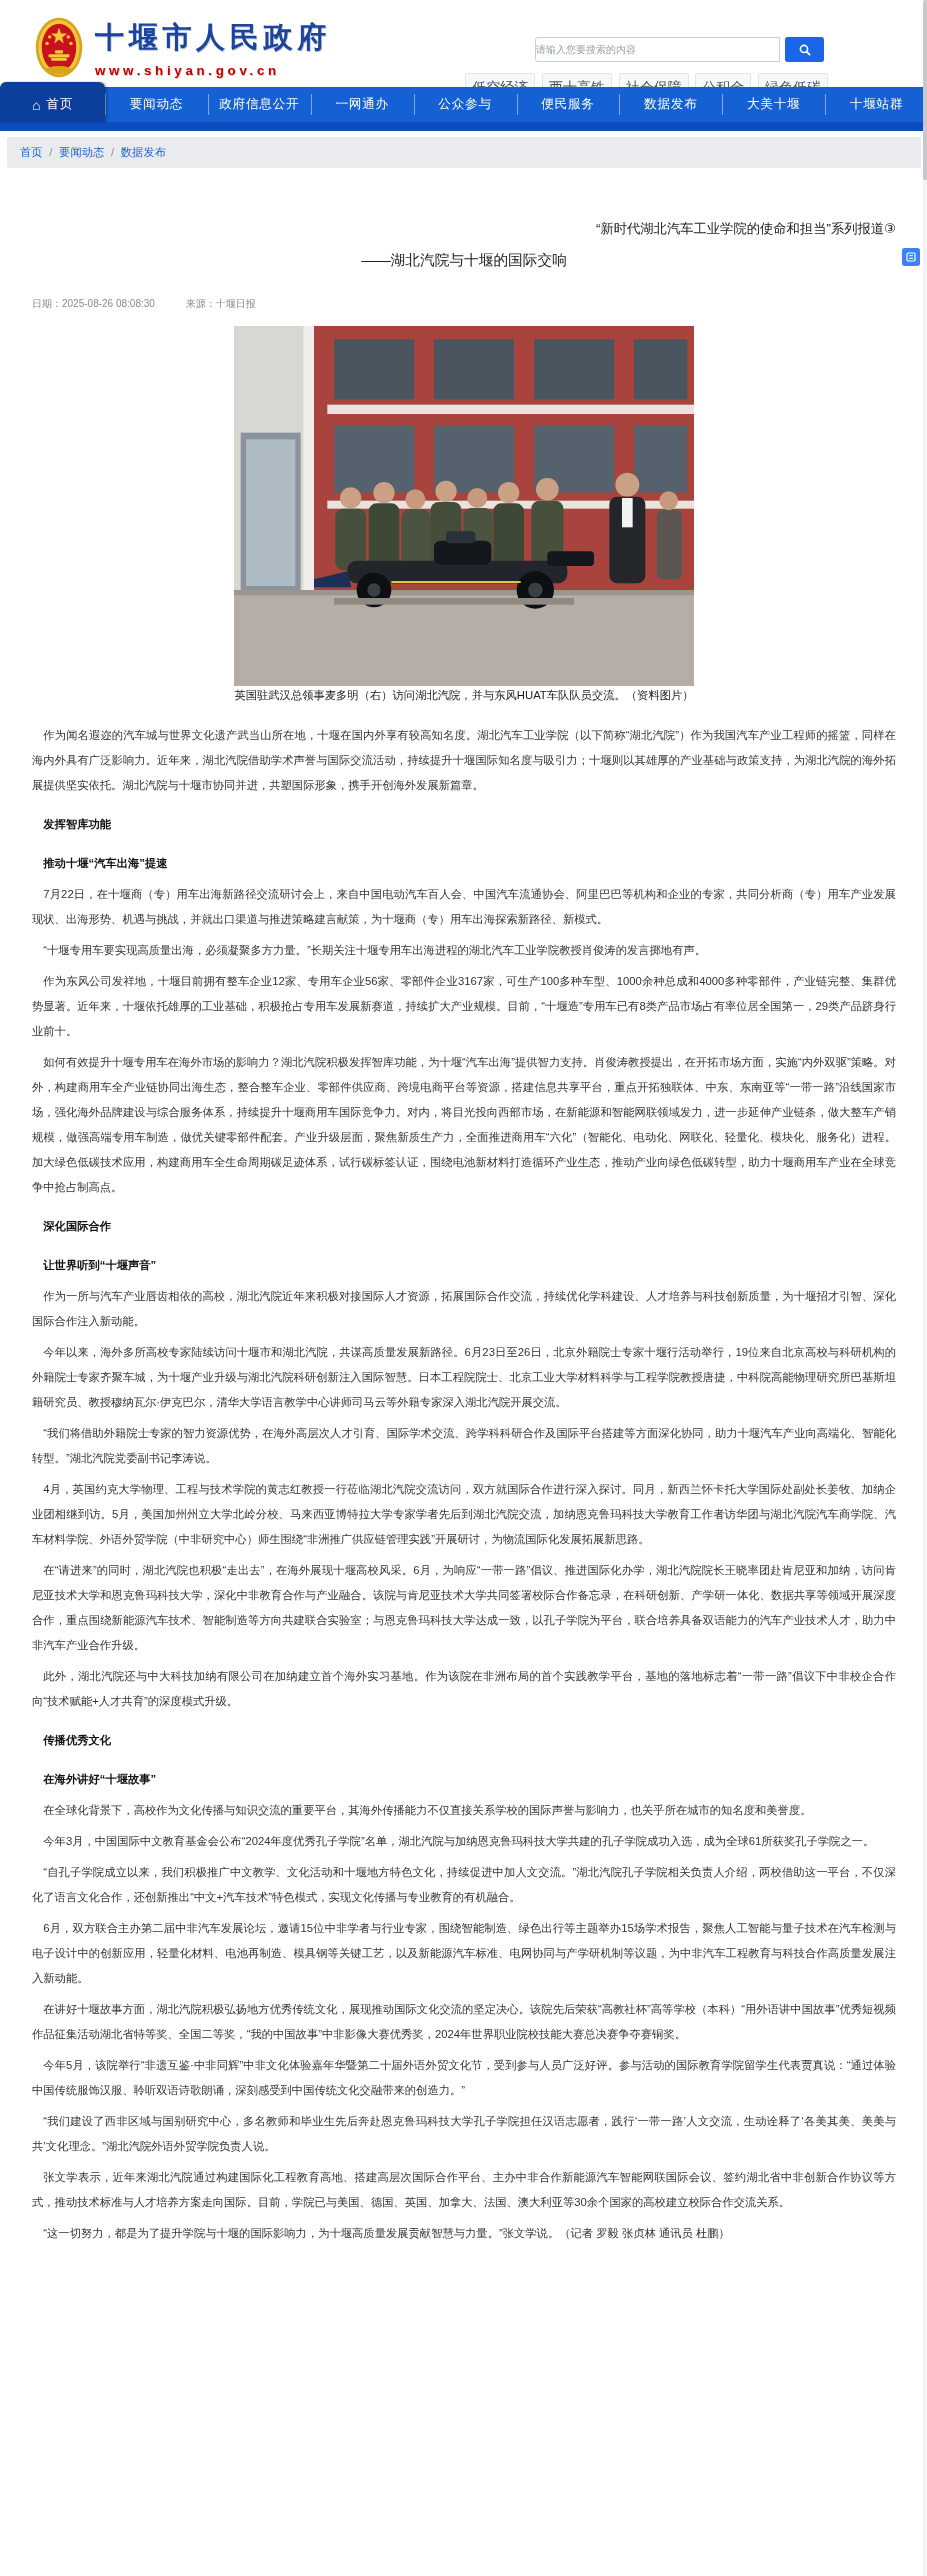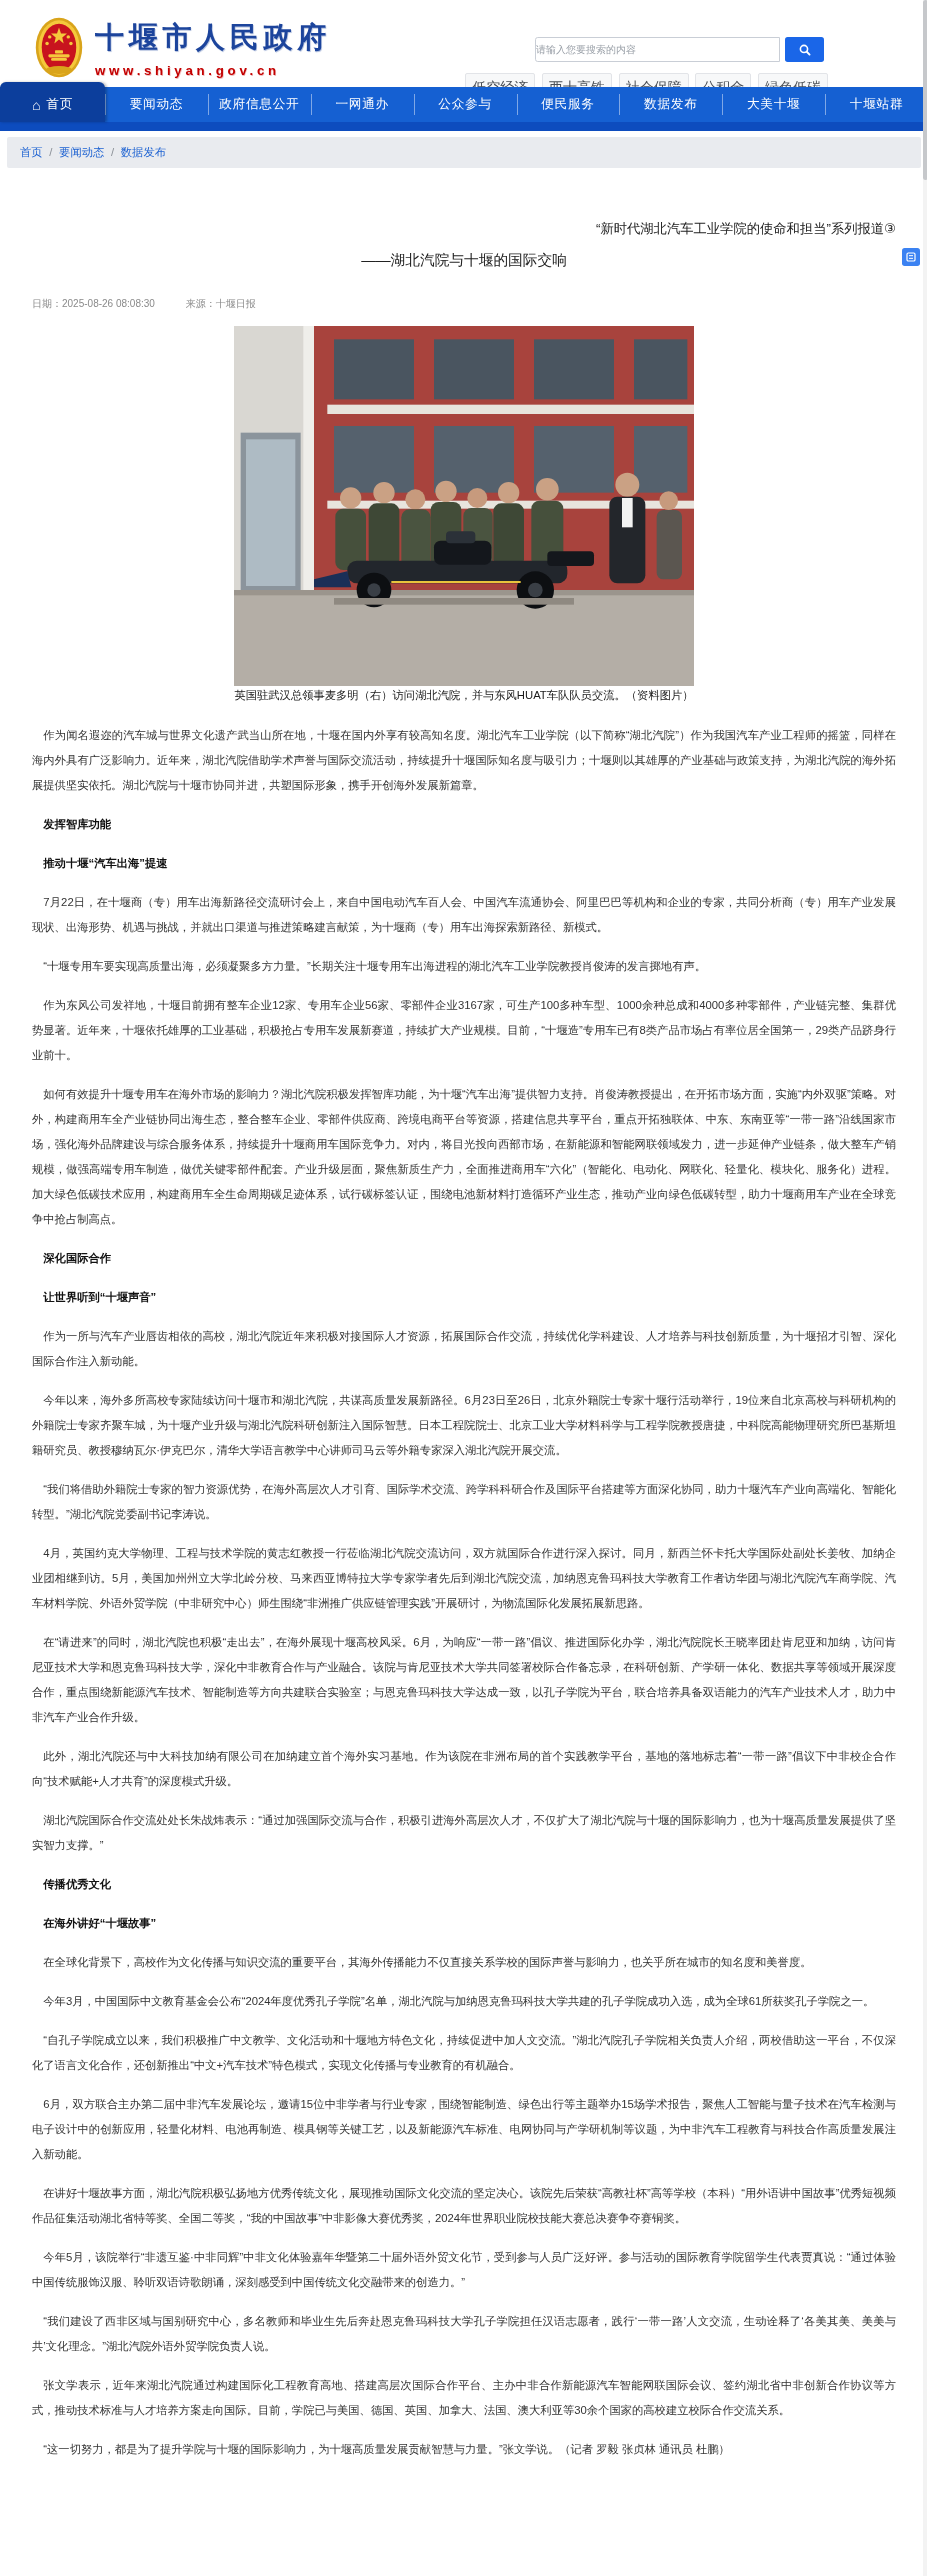--- a/index.html
+++ b/index.html
@@ -38,21 +38,21 @@
   
   .article { position:relative; padding:0 32px; }
   .kicker { margin-top:52px; text-align:right; font-size:13.3px; color:#222; }
   .art-title { margin-top:12px; text-align:center; font-size:23px; font-weight:bold; color:#111; letter-spacing:0.7px; }
   .art-sub { margin-top:13.3px; text-align:center; font-size:14.7px; color:#222; }
   .meta { margin-top:27px; font-size:10px; color:#8a8a8a; display:flex; gap:31px; padding-left:0; }
   .photo-wrap { margin:14.7px auto 0 auto; width:460px; }
   .photo { width:460px; height:360px; display:block; }
   .caption { margin-top:2px; text-align:center; font-size:11.3px; color:#1a1a1a; }
   .body-blocks { margin-top:20px; padding-bottom:27px; }
-  .para { font-size:11.3px; line-height:25px; color:#333; text-indent:1em; margin-top:14px; text-align:justify; }
+  .para { font-size:11.3px; line-height:25px; color:#333; text-indent:1em; margin-top:6px; text-align:justify; }
   .sec { font-size:11.3px; line-height:25px; color:#111; font-weight:bold; text-indent:1em; margin-top:14px; }
 
   
   .float-tool { position:absolute; right:8px; top:248px; width:18px; height:18px; background:#3b82f2; border-radius:2.7px; display:flex; align-items:center; justify-content:center; cursor:pointer; z-index:5; }
   .scrollbar { position:absolute; right:0; top:0; width:5.3px; height:100%; background:#f3f3f3; z-index:6; }
   .scroll-thumb { position:absolute; right:0; top:0; width:5.3px; height:180px; background:#c6c8cb; border-radius:2.7px; }
 </style>
 </head>
 <body>
 
@@ -227,21 +227,20 @@
         <p class="para">作为东风公司发祥地，十堰目前拥有整车企业12家、专用车企业56家、零部件企业3167家，可生产100多种车型、1000余种总成和4000多种零部件，产业链完整、集群优势显著。近年来，十堰依托雄厚的工业基础，积极抢占专用车发展新赛道，持续扩大产业规模。目前，“十堰造”专用车已有8类产品市场占有率位居全国第一，29类产品跻身行业前十。</p>
         <p class="para">如何有效提升十堰专用车在海外市场的影响力？湖北汽院积极发挥智库功能，为十堰“汽车出海”提供智力支持。肖俊涛教授提出，在开拓市场方面，实施“内外双驱”策略。对外，构建商用车全产业链协同出海生态，整合整车企业、零部件供应商、跨境电商平台等资源，搭建信息共享平台，重点开拓独联体、中东、东南亚等“一带一路”沿线国家市场，强化海外品牌建设与综合服务体系，持续提升十堰商用车国际竞争力。对内，将目光投向西部市场，在新能源和智能网联领域发力，进一步延伸产业链条，做大整车产销规模，做强高端专用车制造，做优关键零部件配套。产业升级层面，聚焦新质生产力，全面推进商用车“六化”（智能化、电动化、网联化、轻量化、模块化、服务化）进程。加大绿色低碳技术应用，构建商用车全生命周期碳足迹体系，试行碳标签认证，围绕电池新材料打造循环产业生态，推动产业向绿色低碳转型，助力十堰商用车产业在全球竞争中抢占制高点。</p>
         <h3 class="sec">深化国际合作</h3>
         <h3 class="sec">让世界听到“十堰声音”</h3>
         <p class="para">作为一所与汽车产业唇齿相依的高校，湖北汽院近年来积极对接国际人才资源，拓展国际合作交流，持续优化学科建设、人才培养与科技创新质量，为十堰招才引智、深化国际合作注入新动能。</p>
         <p class="para">今年以来，海外多所高校专家陆续访问十堰市和湖北汽院，共谋高质量发展新路径。6月23日至26日，北京外籍院士专家十堰行活动举行，19位来自北京高校与科研机构的外籍院士专家齐聚车城，为十堰产业升级与湖北汽院科研创新注入国际智慧。日本工程院院士、北京工业大学材料科学与工程学院教授唐捷，中科院高能物理研究所巴基斯坦籍研究员、教授穆纳瓦尔·伊克巴尔，清华大学语言教学中心讲师司马云等外籍专家深入湖北汽院开展交流。</p>
         <p class="para">“我们将借助外籍院士专家的智力资源优势，在海外高层次人才引育、国际学术交流、跨学科科研合作及国际平台搭建等方面深化协同，助力十堰汽车产业向高端化、智能化转型。”湖北汽院党委副书记李涛说。</p>
         <p class="para">4月，英国约克大学物理、工程与技术学院的黄志红教授一行莅临湖北汽院交流访问，双方就国际合作进行深入探讨。同月，新西兰怀卡托大学国际处副处长姜牧、加纳企业团相继到访。5月，美国加州州立大学北岭分校、马来西亚博特拉大学专家学者先后到湖北汽院交流，加纳恩克鲁玛科技大学教育工作者访华团与湖北汽院汽车商学院、汽车材料学院、外语外贸学院（中非研究中心）师生围绕“非洲推广供应链管理实践”开展研讨，为物流国际化发展拓展新思路。</p>
         <p class="para">在“请进来”的同时，湖北汽院也积极“走出去”，在海外展现十堰高校风采。6月，为响应“一带一路”倡议、推进国际化办学，湖北汽院院长王晓率团赴肯尼亚和加纳，访问肯尼亚技术大学和恩克鲁玛科技大学，深化中非教育合作与产业融合。该院与肯尼亚技术大学共同签署校际合作备忘录，在科研创新、产学研一体化、数据共享等领域开展深度合作，重点围绕新能源汽车技术、智能制造等方向共建联合实验室；与恩克鲁玛科技大学达成一致，以孔子学院为平台，联合培养具备双语能力的汽车产业技术人才，助力中非汽车产业合作升级。</p>
         <p class="para">此外，湖北汽院还与中大科技加纳有限公司在加纳建立首个海外实习基地。作为该院在非洲布局的首个实践教学平台，基地的落地标志着“一带一路”倡议下中非校企合作向“技术赋能+人才共育”的深度模式升级。</p>
-        <p class="para">湖北汽院国际合作交流处处长朱战炜表示：“通过加强国际交流与合作，积极引进海外高层次人才，不仅扩大了湖北汽院与十堰的国际影响力，也为十堰高质量发展提供了坚实智力支撑。”</p>
         <h3 class="sec">传播优秀文化</h3>
         <h3 class="sec">在海外讲好“十堰故事”</h3>
         <p class="para">在全球化背景下，高校作为文化传播与知识交流的重要平台，其海外传播能力不仅直接关系学校的国际声誉与影响力，也关乎所在城市的知名度和美誉度。</p>
         <p class="para">今年3月，中国国际中文教育基金会公布“2024年度优秀孔子学院”名单，湖北汽院与加纳恩克鲁玛科技大学共建的孔子学院成功入选，成为全球61所获奖孔子学院之一。</p>
         <p class="para">“自孔子学院成立以来，我们积极推广中文教学、文化活动和十堰地方特色文化，持续促进中加人文交流。”湖北汽院孔子学院相关负责人介绍，两校借助这一平台，不仅深化了语言文化合作，还创新推出“中文+汽车技术”特色模式，实现文化传播与专业教育的有机融合。</p>
         <p class="para">6月，双方联合主办第二届中非汽车发展论坛，邀请15位中非学者与行业专家，围绕智能制造、绿色出行等主题举办15场学术报告，聚焦人工智能与量子技术在汽车检测与电子设计中的创新应用，轻量化材料、电池再制造、模具钢等关键工艺，以及新能源汽车标准、电网协同与产学研机制等议题，为中非汽车工程教育与科技合作高质量发展注入新动能。</p>
         <p class="para">在讲好十堰故事方面，湖北汽院积极弘扬地方优秀传统文化，展现推动国际文化交流的坚定决心。该院先后荣获“高教社杯”高等学校（本科）“用外语讲中国故事”优秀短视频作品征集活动湖北省特等奖、全国二等奖，“我的中国故事”中非影像大赛优秀奖，2024年世界职业院校技能大赛总决赛争夺赛铜奖。</p>
         <p class="para">今年5月，该院举行“非遗互鉴·中非同辉”中非文化体验嘉年华暨第二十届外语外贸文化节，受到参与人员广泛好评。参与活动的国际教育学院留学生代表贾真说：“通过体验中国传统服饰汉服、聆听双语诗歌朗诵，深刻感受到中国传统文化交融带来的创造力。”</p>
         <p class="para">“我们建设了西非区域与国别研究中心，多名教师和毕业生先后奔赴恩克鲁玛科技大学孔子学院担任汉语志愿者，践行‘一带一路’人文交流，生动诠释了‘各美其美、美美与共’文化理念。”湖北汽院外语外贸学院负责人说。</p>
         <p class="para">张文学表示，近年来湖北汽院通过构建国际化工程教育高地、搭建高层次国际合作平台、主办中非合作新能源汽车智能网联国际会议、签约湖北省中非创新合作协议等方式，推动技术标准与人才培养方案走向国际。目前，学院已与美国、德国、英国、加拿大、法国、澳大利亚等30余个国家的高校建立校际合作交流关系。</p>

